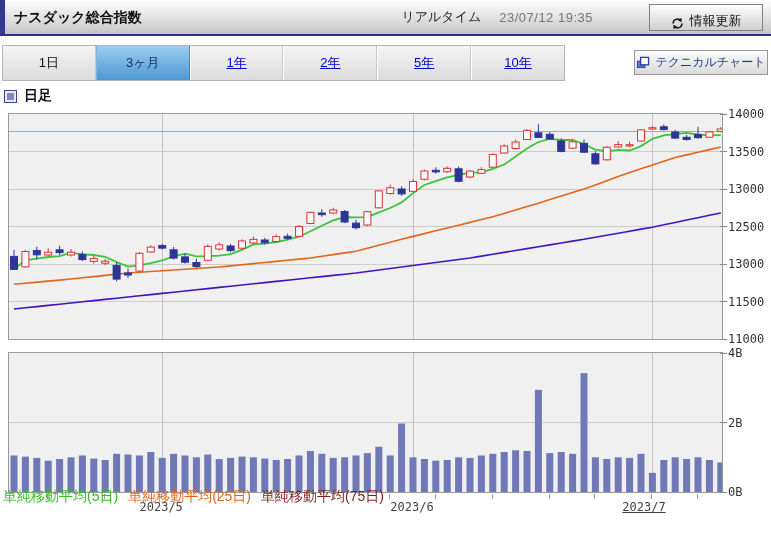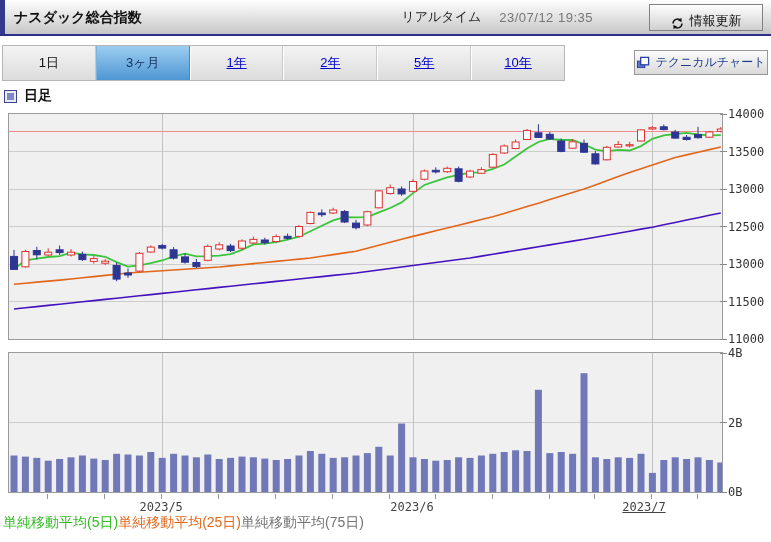--- a/index.html
+++ b/index.html
@@ -52,21 +52,21 @@
   #price-plot  { left:8px; top:0; }
   #volume-plot { left:8px; top:239px; }
   .ylabel { position:absolute; left:728px; font-size:12px;
             font-family:"DejaVu Sans Mono", monospace; color:#333; white-space:nowrap; }
   .ydash  { position:absolute; left:720px; width:7px; height:1px; background:#8a8a8a; }
   .xtick  { position:absolute; width:1px; height:5px; background:#999; top:381px; }
   .xmonth { position:absolute; top:387px; width:66px; text-align:center; font-size:12px;
             font-family:"DejaVu Sans Mono", monospace; color:#444; }
 
   
-  .legend { position:absolute; left:3px; top:514px; display:flex; }
+  .legend { position:absolute; left:3px; top:488px; display:flex; gap:10px; }
   .legend-item { font-size:14px; }
 </style>
 </head>
 <body>
 
 <div class="page">
 
   <div class="header">
     <div class="header-accent"></div>
     <div class="header-title">ナスダック総合指数</div>
@@ -355,16 +355,16 @@
       <div class="xtick" style="left: 651.4px;"></div>
       <div class="xtick" style="left: 697px;"></div>
       <div class="xmonth" style="left: 128.2px;">2023/5</div>
       <div class="xmonth" style="left: 379px;">2023/6</div>
       <div class="xmonth" style="left: 611px; text-decoration: underline;">2023/7</div>
     </div>
 
   <div class="legend">
     <span class="legend-item" style="color: rgb(51, 187, 34);">単純移動平均(5日)</span>
     <span class="legend-item" style="color: rgb(226, 102, 26);">単純移動平均(25日)</span>
-    <span class="legend-item" style="color: #737373;">単純移動平均(75日)</span>
+    <span class="legend-item" style="color: #7f1d1d;">単純移動平均(75日)</span>
   </div>
 
 </div>
 
 </body></html>

